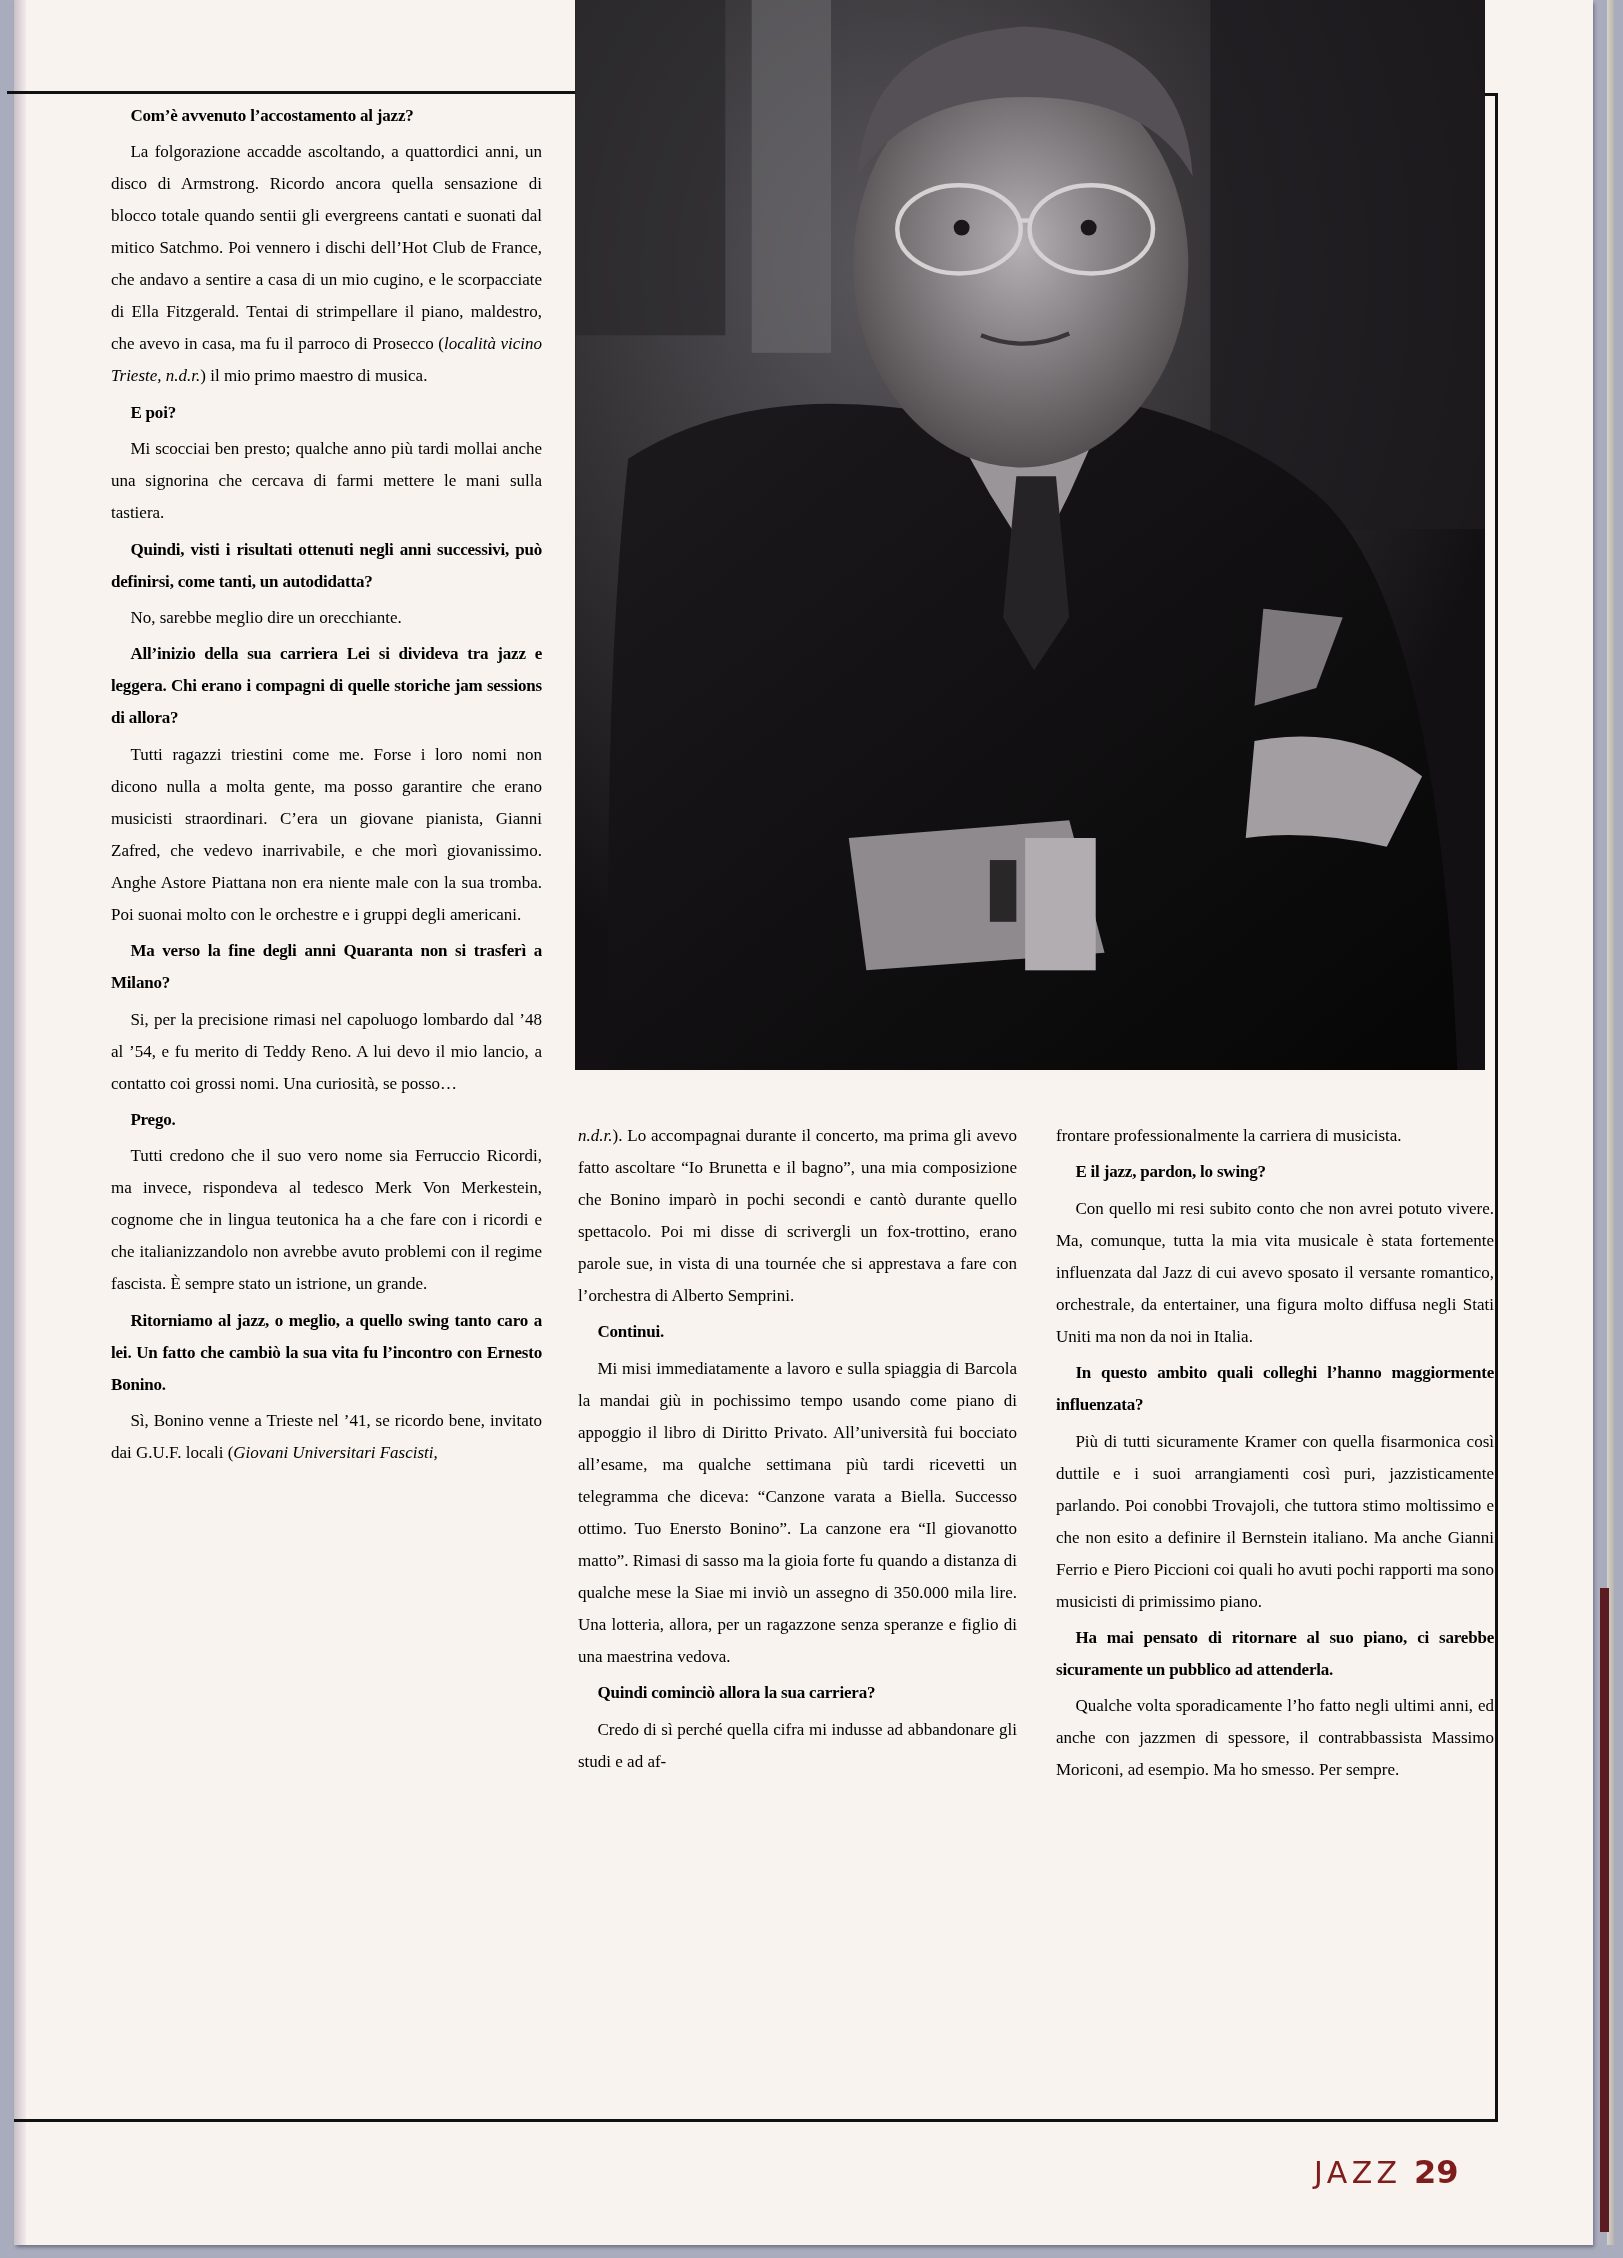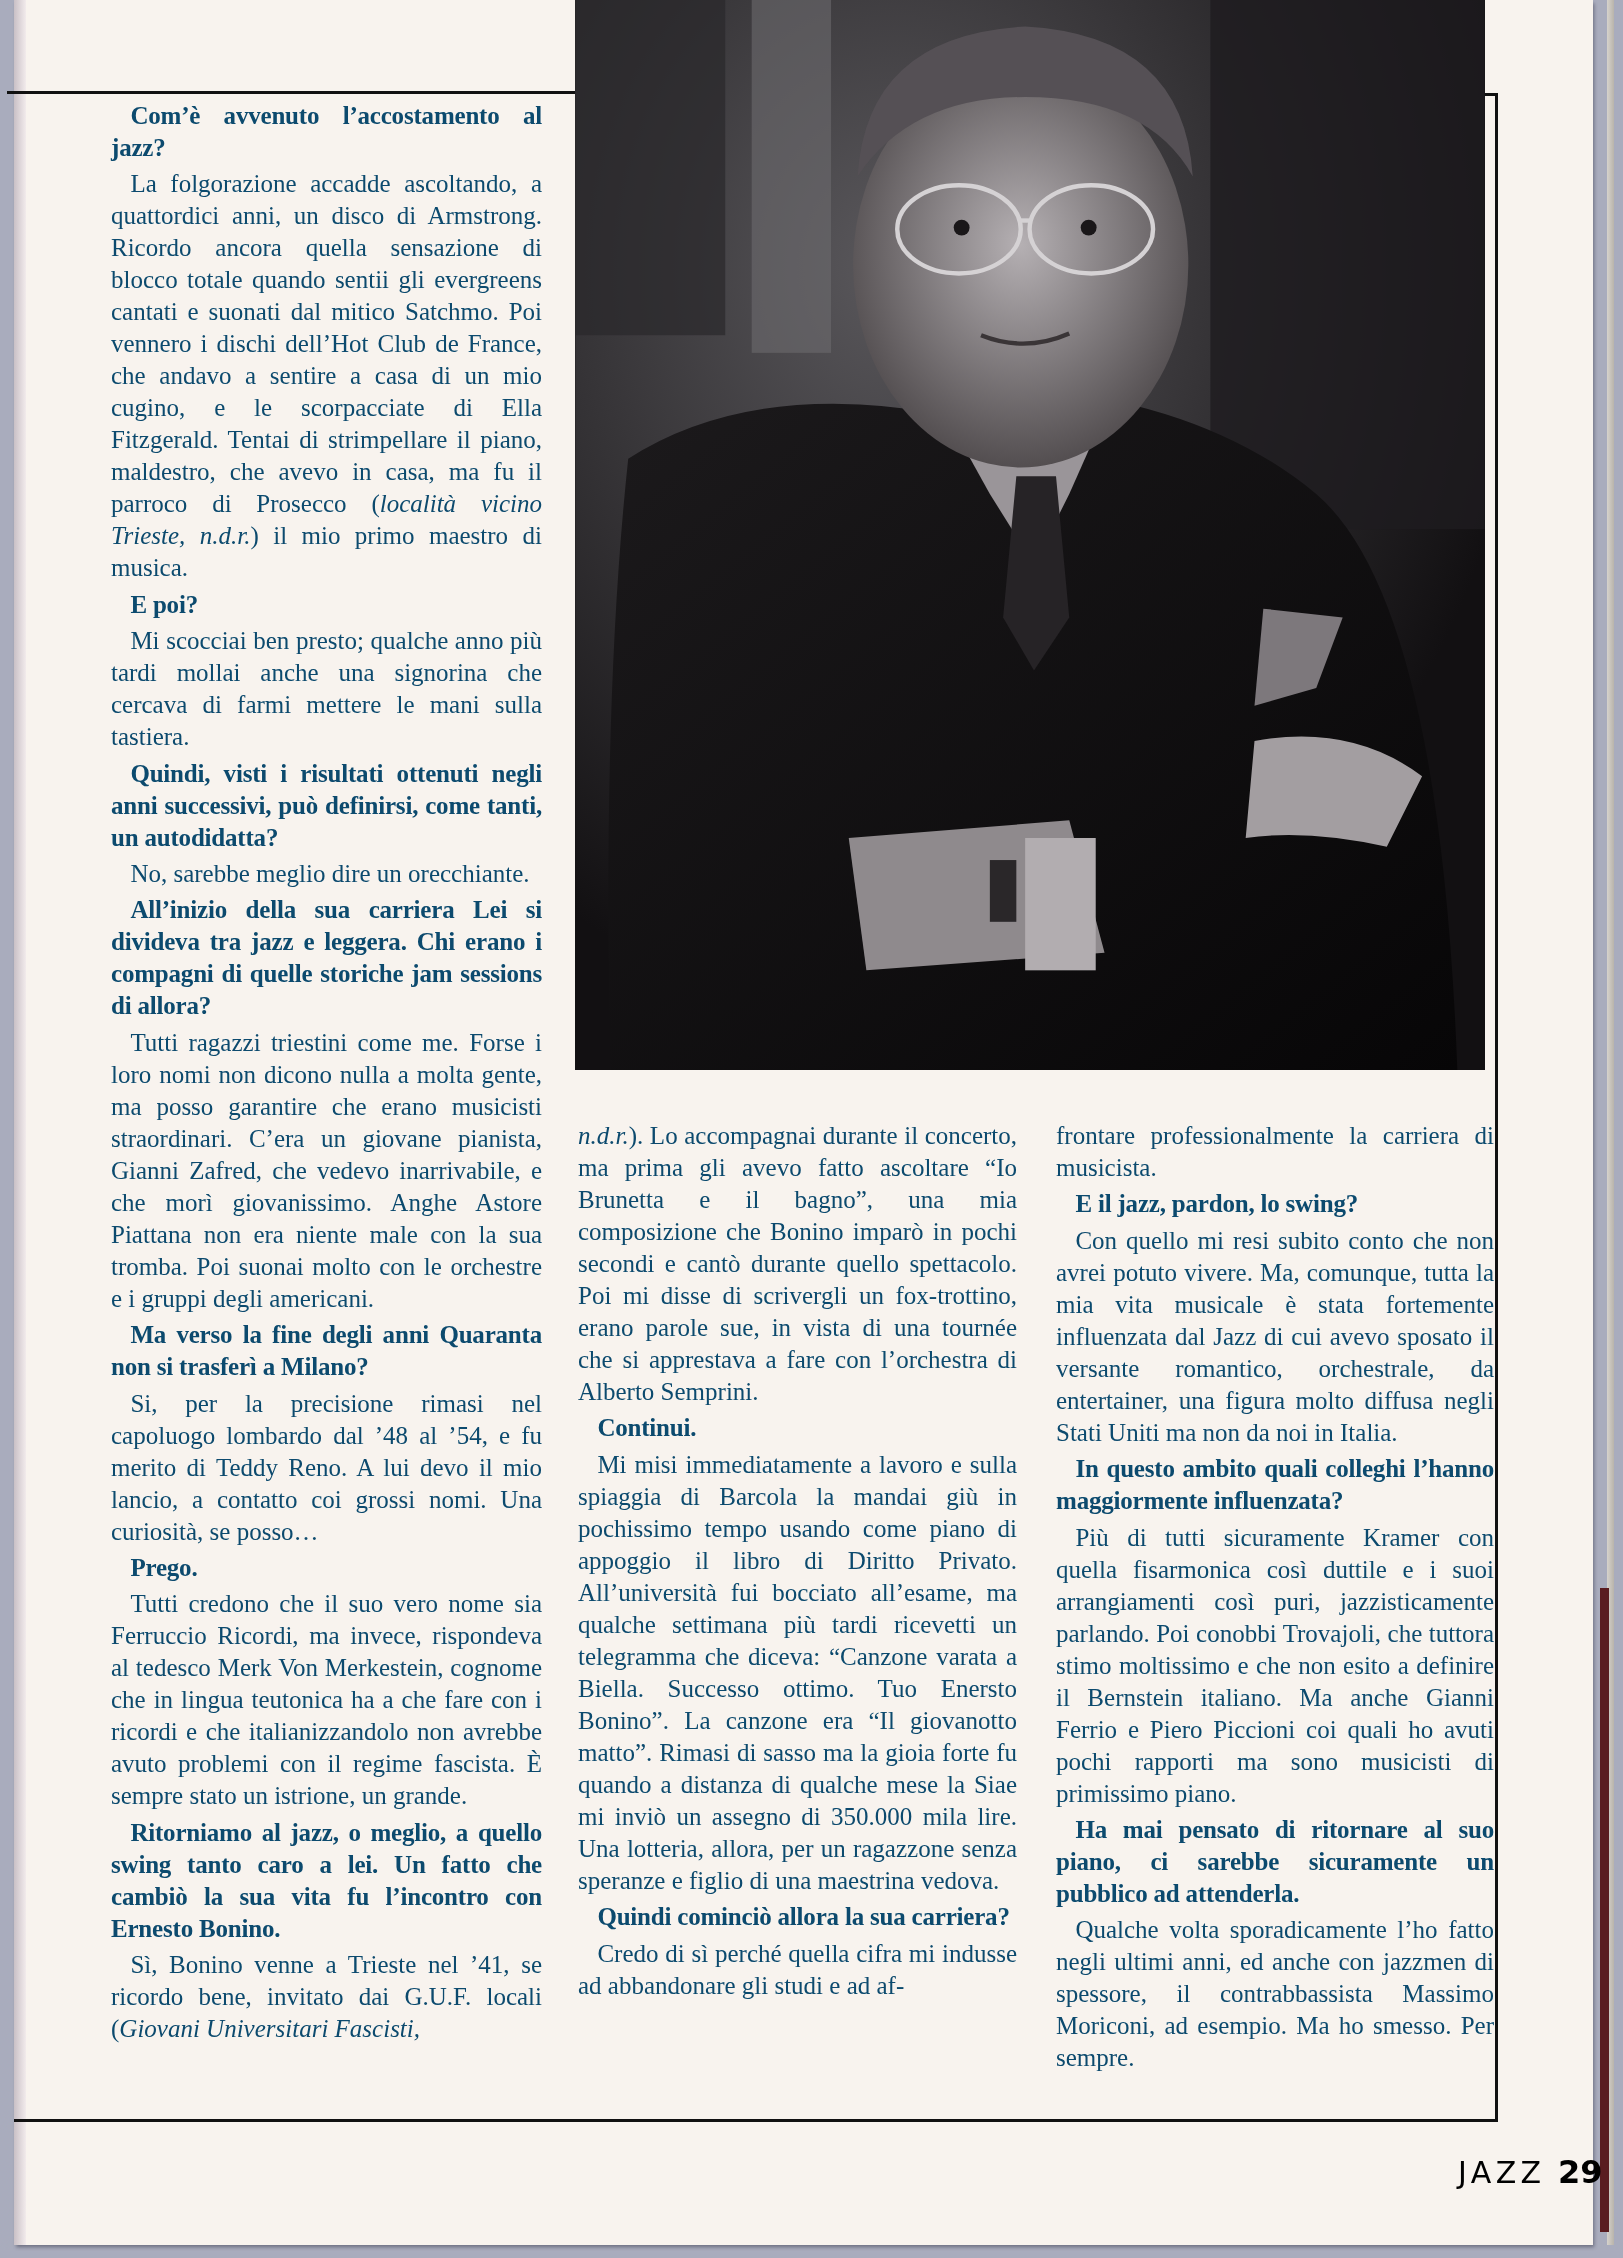--- a/index.html
+++ b/index.html
@@ -36,32 +36,32 @@
   }
   .rule-bottom {
     position: absolute; left: 14px; top: 2119px; width: 1484px; height: 2.6px; background: #111;
   }
   .photo {
     position: absolute; left: 575px; top: 0; width: 910px; height: 1070px;
     background: #141214; overflow: hidden;
   }
   .photo svg { display: block; }
   .col {
-    position: absolute; font-size: 25px; line-height: 32px; color: #0c4a6e;
+    position: absolute; font-size: 17px; line-height: 32px; color: #000000;
     text-align: justify; hyphens: manual;
   }
   .col-left { left: 111px; top: 100px; width: 431px; }
   .col-mid { left: 578px; top: 1100px; width: 439px; }
   .col-right { left: 1056px; top: 1100px; width: 438px; }
   .col p { margin: 0 0 4.4px 0; text-indent: 19.4px; }
   .col p.q { font-weight: bold; letter-spacing: -0.2px; }
   .col p.cont { text-indent: 0; margin-top: 20px; }
   .col i { font-style: italic; }
   .footer {
-    position: absolute; left: 1458px; top: 2153px; font-size: 30px; color: #000000;
+    position: absolute; left: 1314px; top: 2153px; font-size: 30px; color: #7f1d1d;
     font-family: "DejaVu Sans", "Liberation Sans", sans-serif;
   }
   .footer .mag { letter-spacing: 4.4px; font-weight: normal; }
   .footer .num { font-weight: bold; margin-left: 12.4px; font-size: 32px; }
 </style>
 </head>
 <body>
 
 <div class="page">
   <div class="spine"></div>

